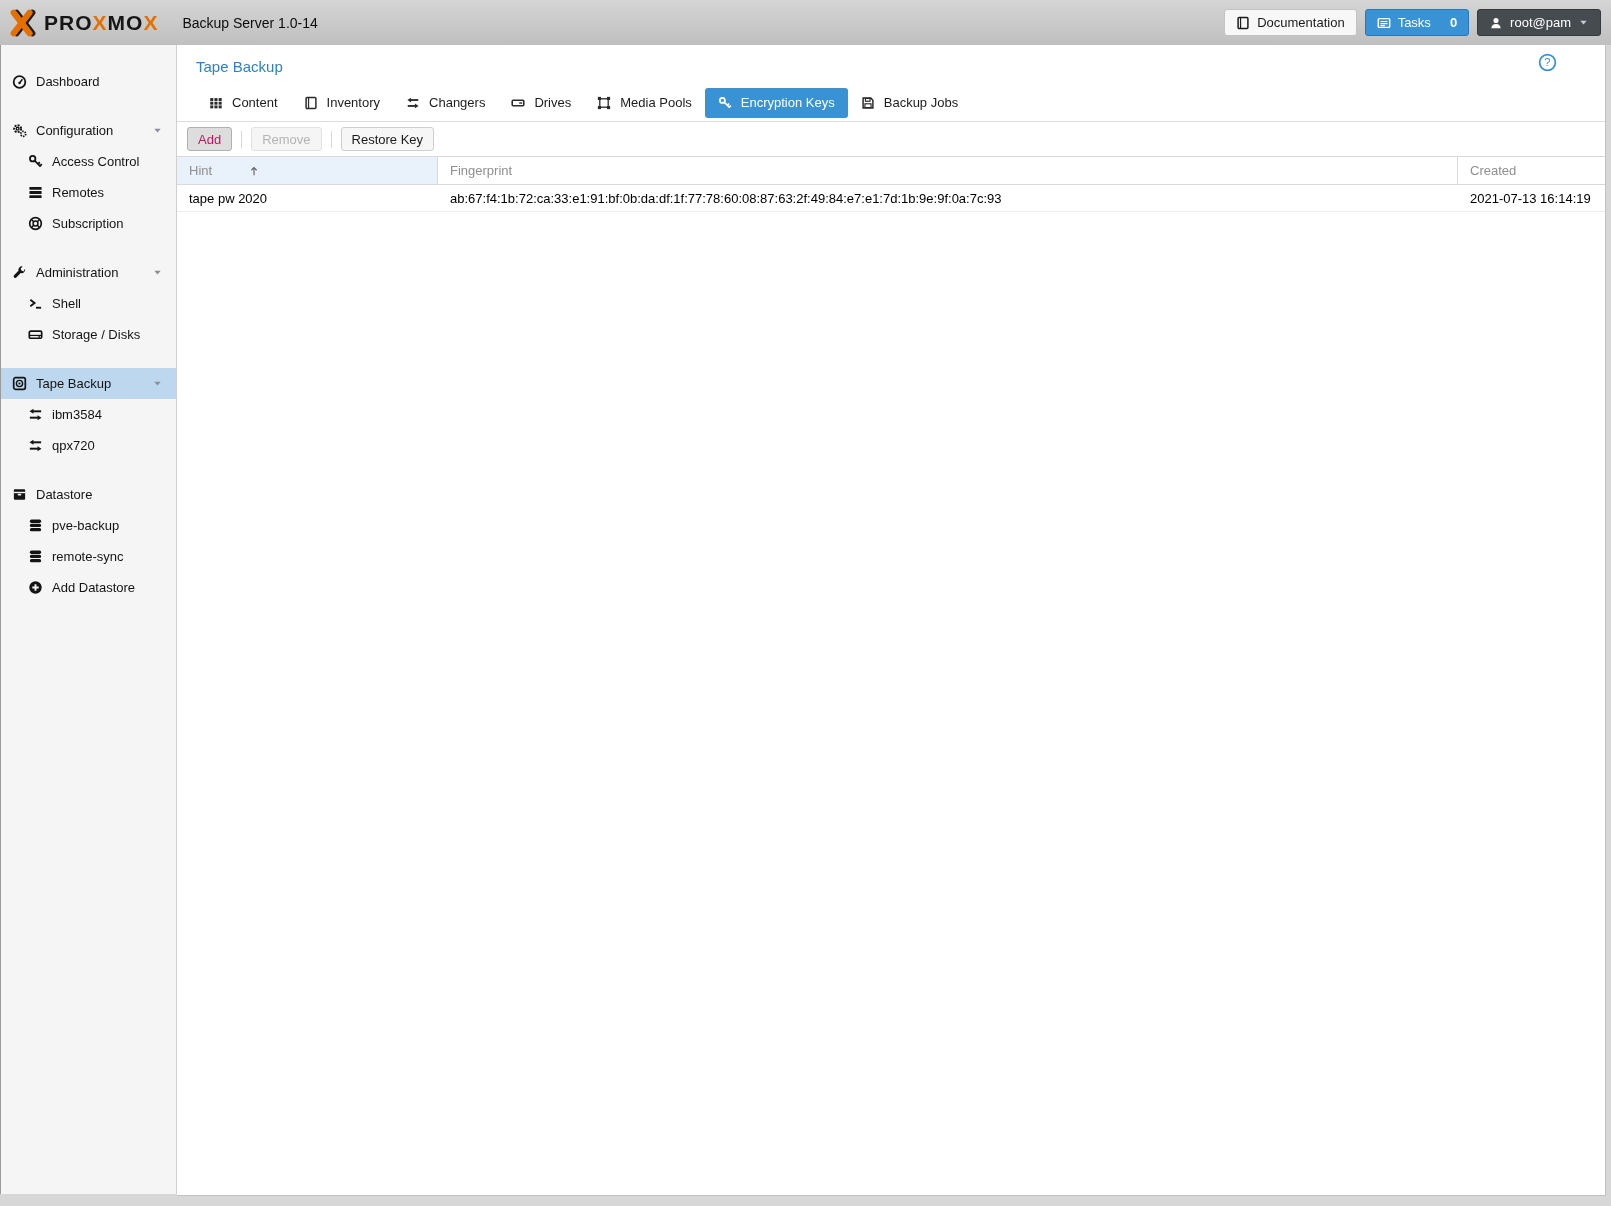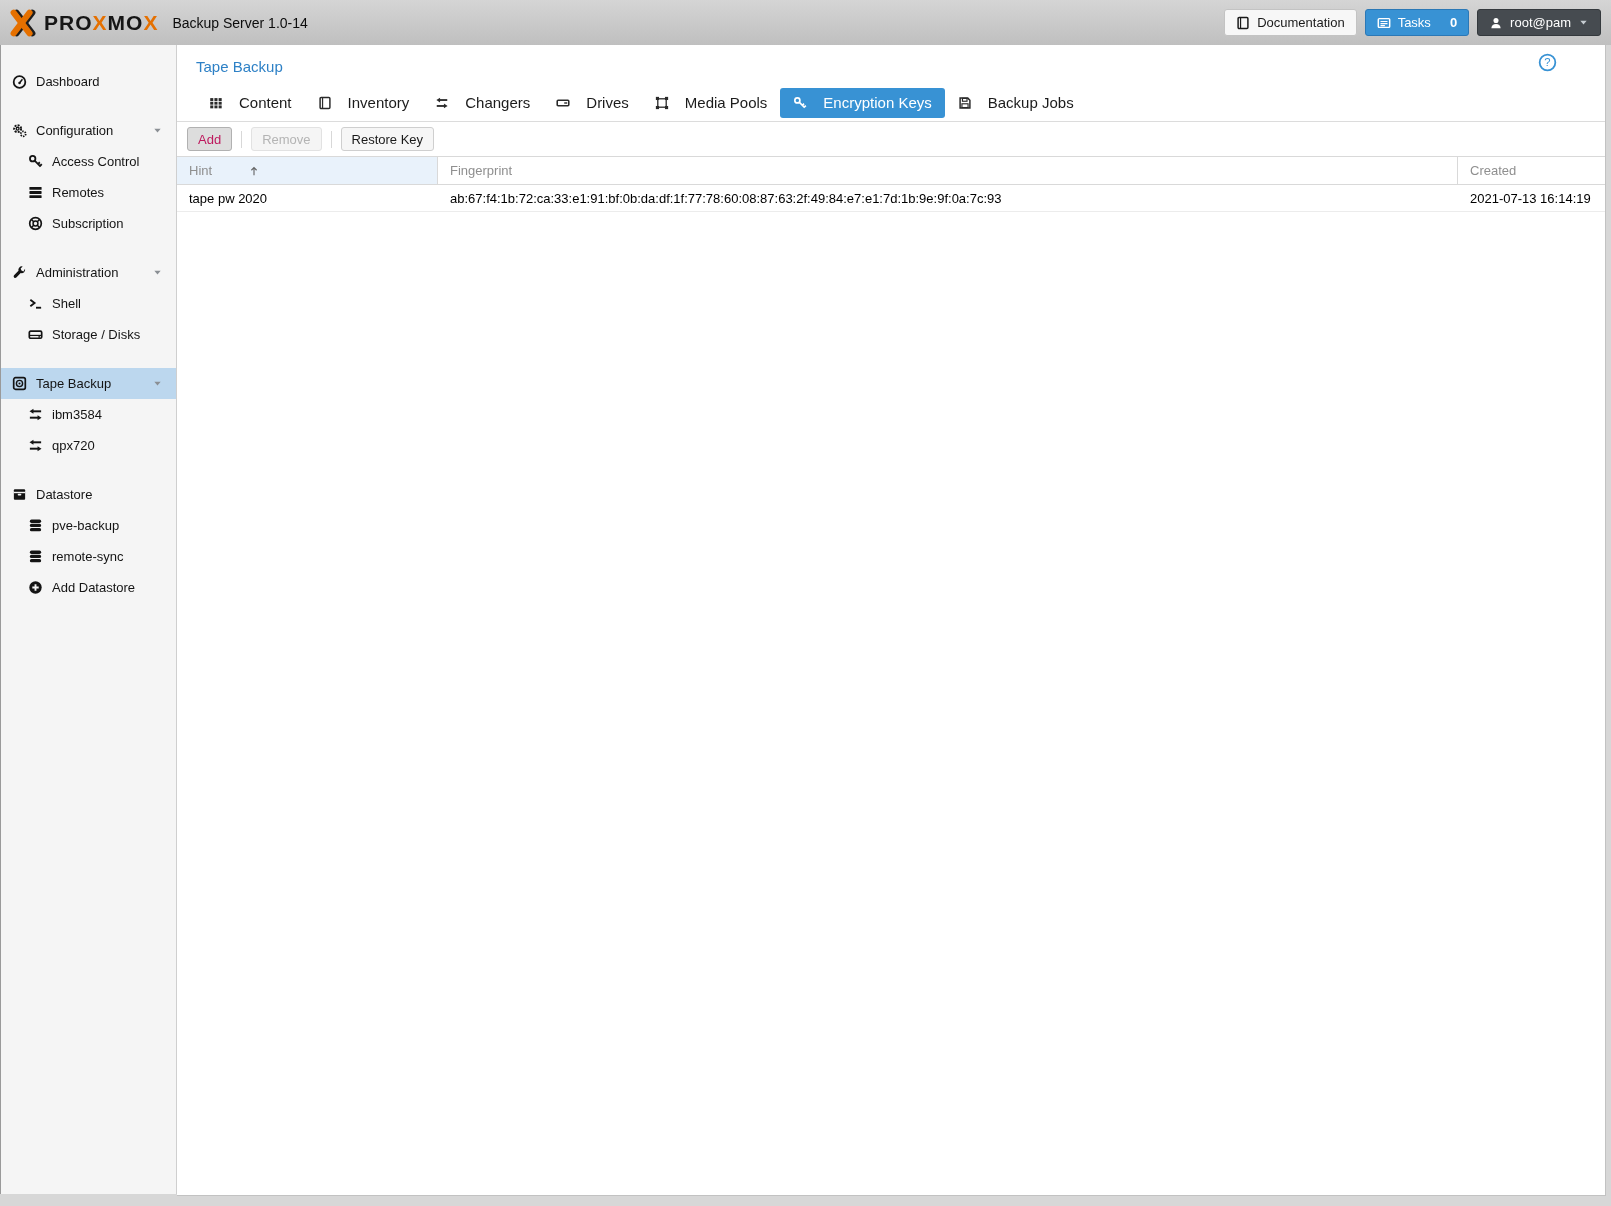--- a/index.html
+++ b/index.html
@@ -5,21 +5,21 @@
   * { margin:0; padding:0; box-sizing:border-box; }
   html,body { background:#d7d7d7; font-family:"Liberation Sans", sans-serif; }
   #app { position:relative; width:1611px; height:1206px; background:#d7d7d7; overflow:hidden; }
 
   
   .header { position:absolute; left:0; top:0; width:1611px; height:45px;
     background:linear-gradient(#d5d5d5,#bfbfbf); display:flex; align-items:center; padding:0 10px 0 8px; }
   .logo { display:flex; align-items:center; gap:6px; }
   .logo-text { font-size:21px; font-weight:bold; letter-spacing:1px; color:#161616; }
   .logo-text .lx { color:#e57000; }
-  .product { margin-left:14px; font-size:14px; color:#0c0c0c; }
+  .product { margin-left:24px; font-size:14px; color:#0c0c0c; }
   .hdr-right { margin-left:auto; display:flex; align-items:center; gap:8px; }
   .hbtn { display:inline-flex; align-items:center; gap:7px; height:27px; padding:0 11px;
     border-radius:3px; font-size:13px; cursor:pointer; }
   .hbtn .ic { width:14px; height:14px; }
   .btn-doc { background:#f7f7f7; border:1px solid #c3c3c3; color:#1a1a1a; }
   .btn-tasks { background:var(--accent); border:1px solid #2b78b6; color:#fff; }
   .btn-tasks .badge { font-weight:bold; margin-left:12px; }
   .btn-user { background:#464b50; border:1px solid #34393d; color:#fff; }
   .btn-user .caret { width:11px; height:11px; color:#c7cdd2; }
 
@@ -36,22 +36,22 @@
 
   
   .main { position:absolute; left:177px; top:45px; width:1429px; height:1151px;
     background:#ffffff; border-right:1px solid #c2c2c2; border-bottom:1px solid #c2c2c2; }
   .title-row { position:relative; height:39px; padding:13px 0 0 19px; }
   .page-title { font-size:15px; color:#2e81c6; }
   .help { position:absolute; top:8px; right:48px; width:19px; height:19px; color:#3892d4; cursor:pointer; }
   .help svg { width:19px; height:19px; }
 
   .tabbar { display:flex; align-items:center; height:38px; padding-left:19px; border-bottom:1px solid #dcdcdc; }
-  .tab { display:inline-flex; align-items:center; gap:16px; height:30px; padding:0 13px;
-    font-size:15px; color:#1c1c1c; border-radius:3px; cursor:pointer; white-space:nowrap; }
+  .tab { display:inline-flex; align-items:center; gap:9px; height:30px; padding:0 13px;
+    font-size:13px; color:#1c1c1c; border-radius:3px; cursor:pointer; white-space:nowrap; }
   .tab .ic { width:14px; height:14px; color:#2a2a2a; }
   .tab.active { background:var(--accent); color:#fff; }
   .tab.active .ic { color:#fff; }
 
   .toolbar { display:flex; align-items:center; height:34px; padding:0 10px; }
   .tbtn { display:inline-flex; align-items:center; height:24px; padding:0 10px; font-size:13px;
     border-radius:3px; cursor:pointer; }
   .tbtn.pressed { background:#dddddd; border:1px solid #b1b1b1; color:#be185d; }
   .tbtn.normal { background:#f6f6f6; border:1px solid #cfcfcf; color:#1a1a1a; }
   .tbtn.disabled { background:#f5f5f5; border:1px solid #e2e2e2; color:#b4b4b4; cursor:default; }

